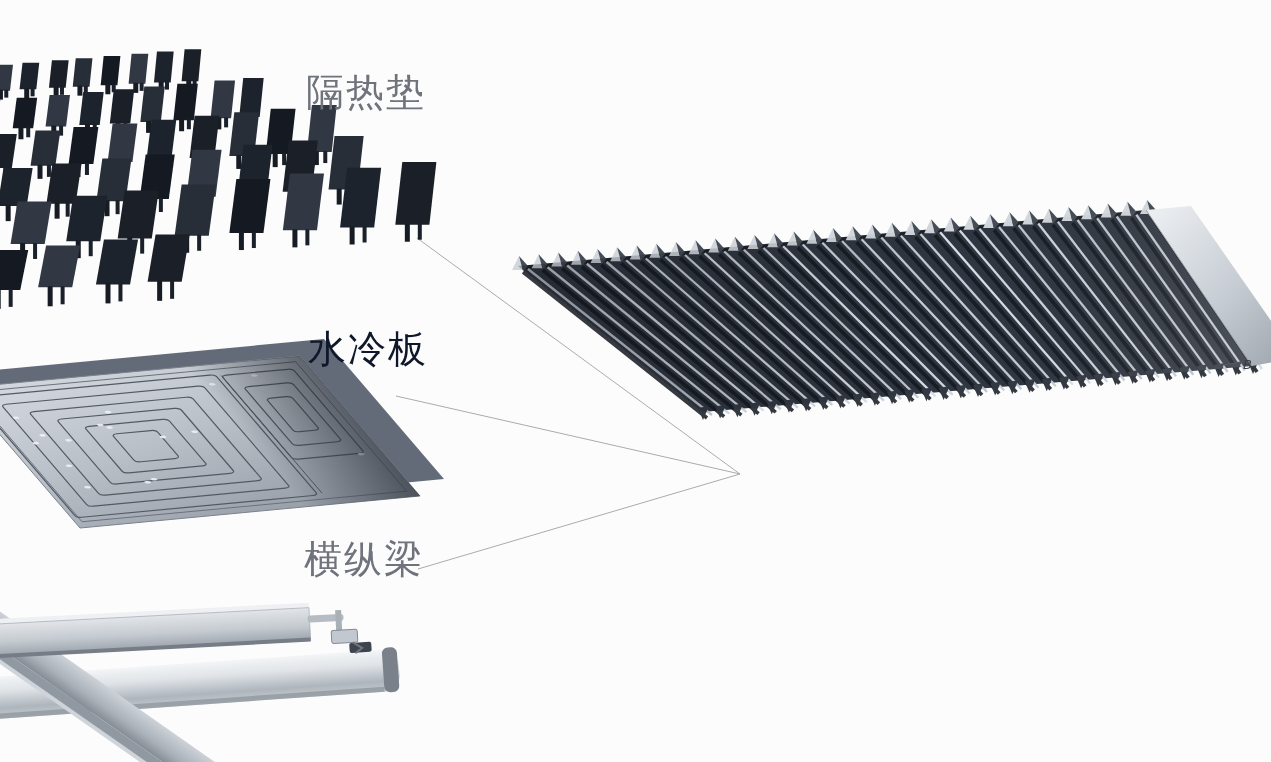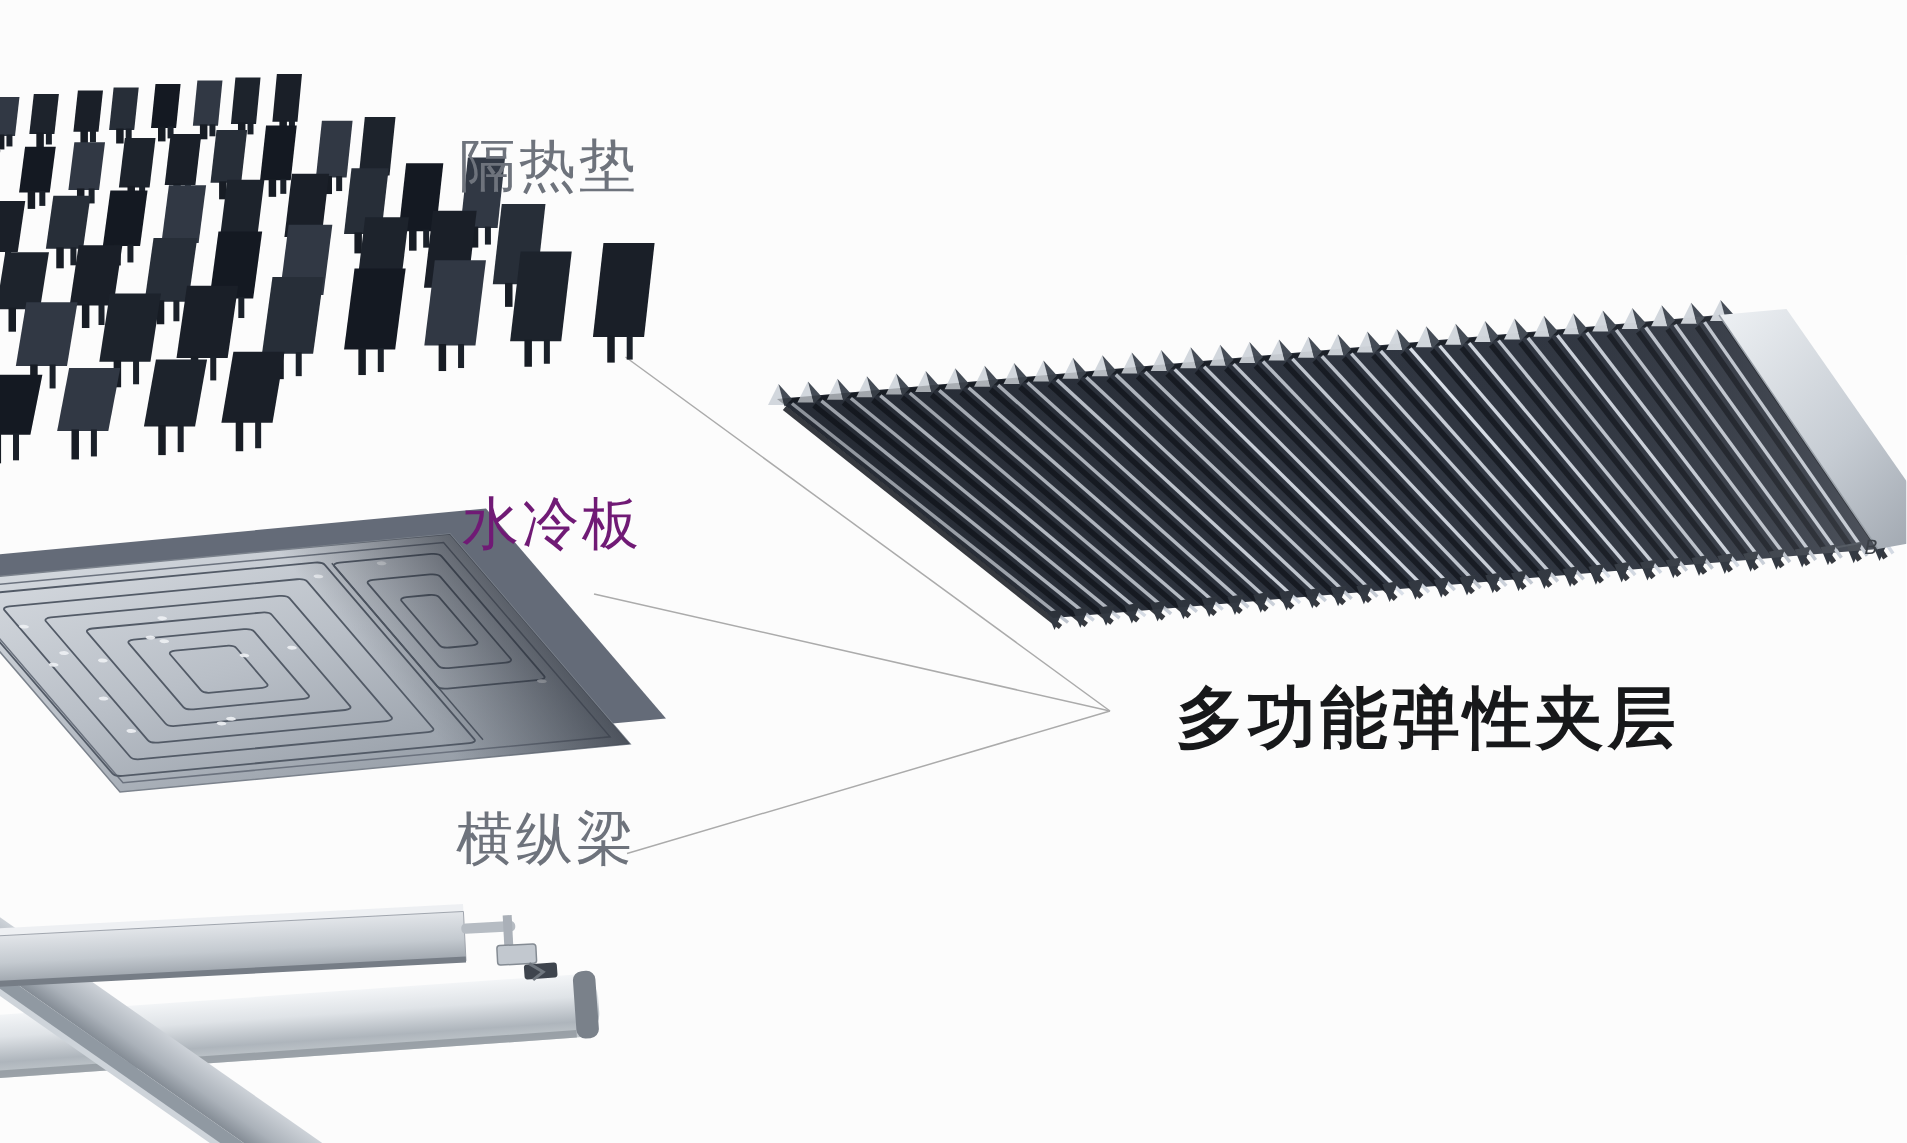--- a/index.html
+++ b/index.html
@@ -440,18 +440,17 @@
         <polygon points="1248,362 1253,374 1259,360" fill="#333942"></polygon>
         <polygon points="518,266 1146,210 1252,366 702,412" fill="url(#slabShade)"></polygon>
         <polygon points="1146,210 1191,206 1297,358 1252,366" fill="url(#sideGrad)"></polygon>
         <line x1="1146" y1="210" x2="1252" y2="366" stroke="#9aa1a9" stroke-width="1"></line>
       </g>
 
     <line x1="1224" y1="365" x2="1240" y2="362" stroke="#565c64" stroke-width="1.2"></line>
     <text x="1243" y="369" font-size="13" font-style="italic" fill="#3a3f46">B</text>
   </svg>
 
-  <div class="lbl" style="left: 306px; top: 72px; color: rgb(110, 115, 124); margin-top: 18px;">隔热垫</div>
-  <div class="lbl" style="left: 308px; top: 329px; color: #701a75;">水冷板</div>
+  <div class="lbl" style="left: 306px; top: 72px; color: rgb(110, 115, 124);">隔热垫</div>
+  <div class="lbl" style="left: 308px; top: 329px; color: #0f172a;">水冷板</div>
   <div class="lbl" style="left: 304px; top: 539px; color: rgb(110, 115, 124);">横纵梁</div>
-  <div class="title" style="color: rgb(23, 24, 26);">多功能弹性夹层</div>
 
 </div>
 
 </body></html>

